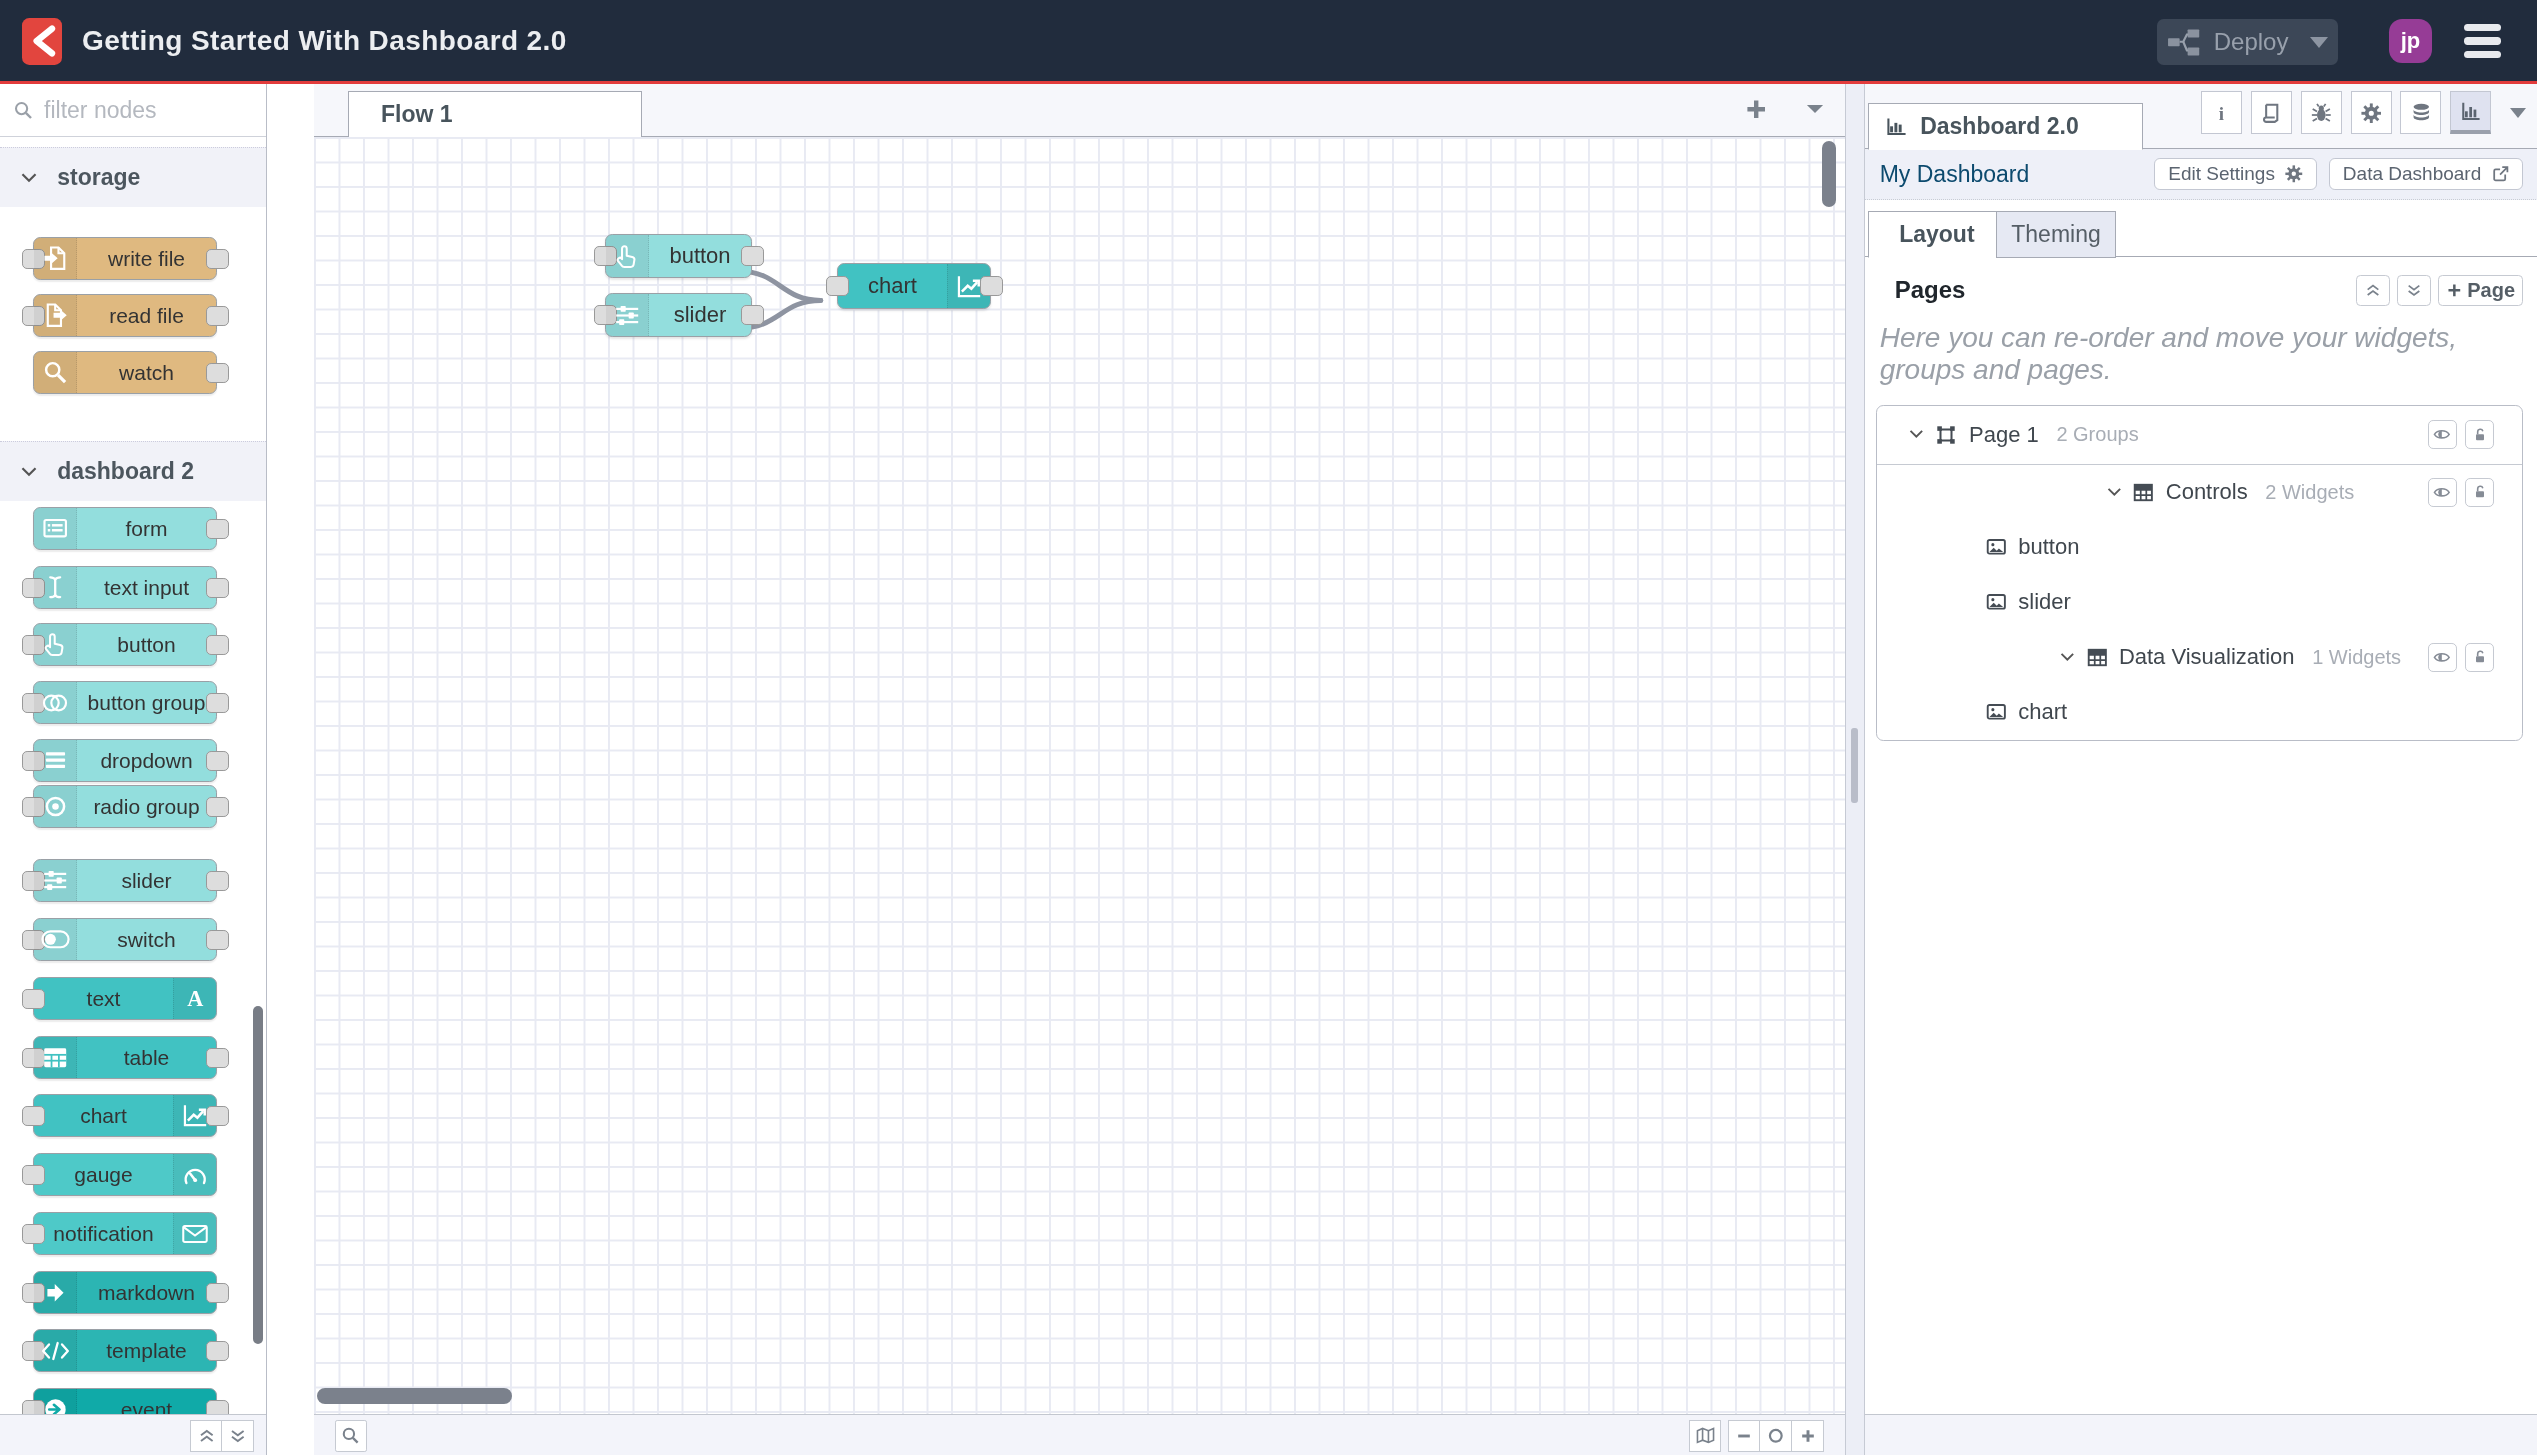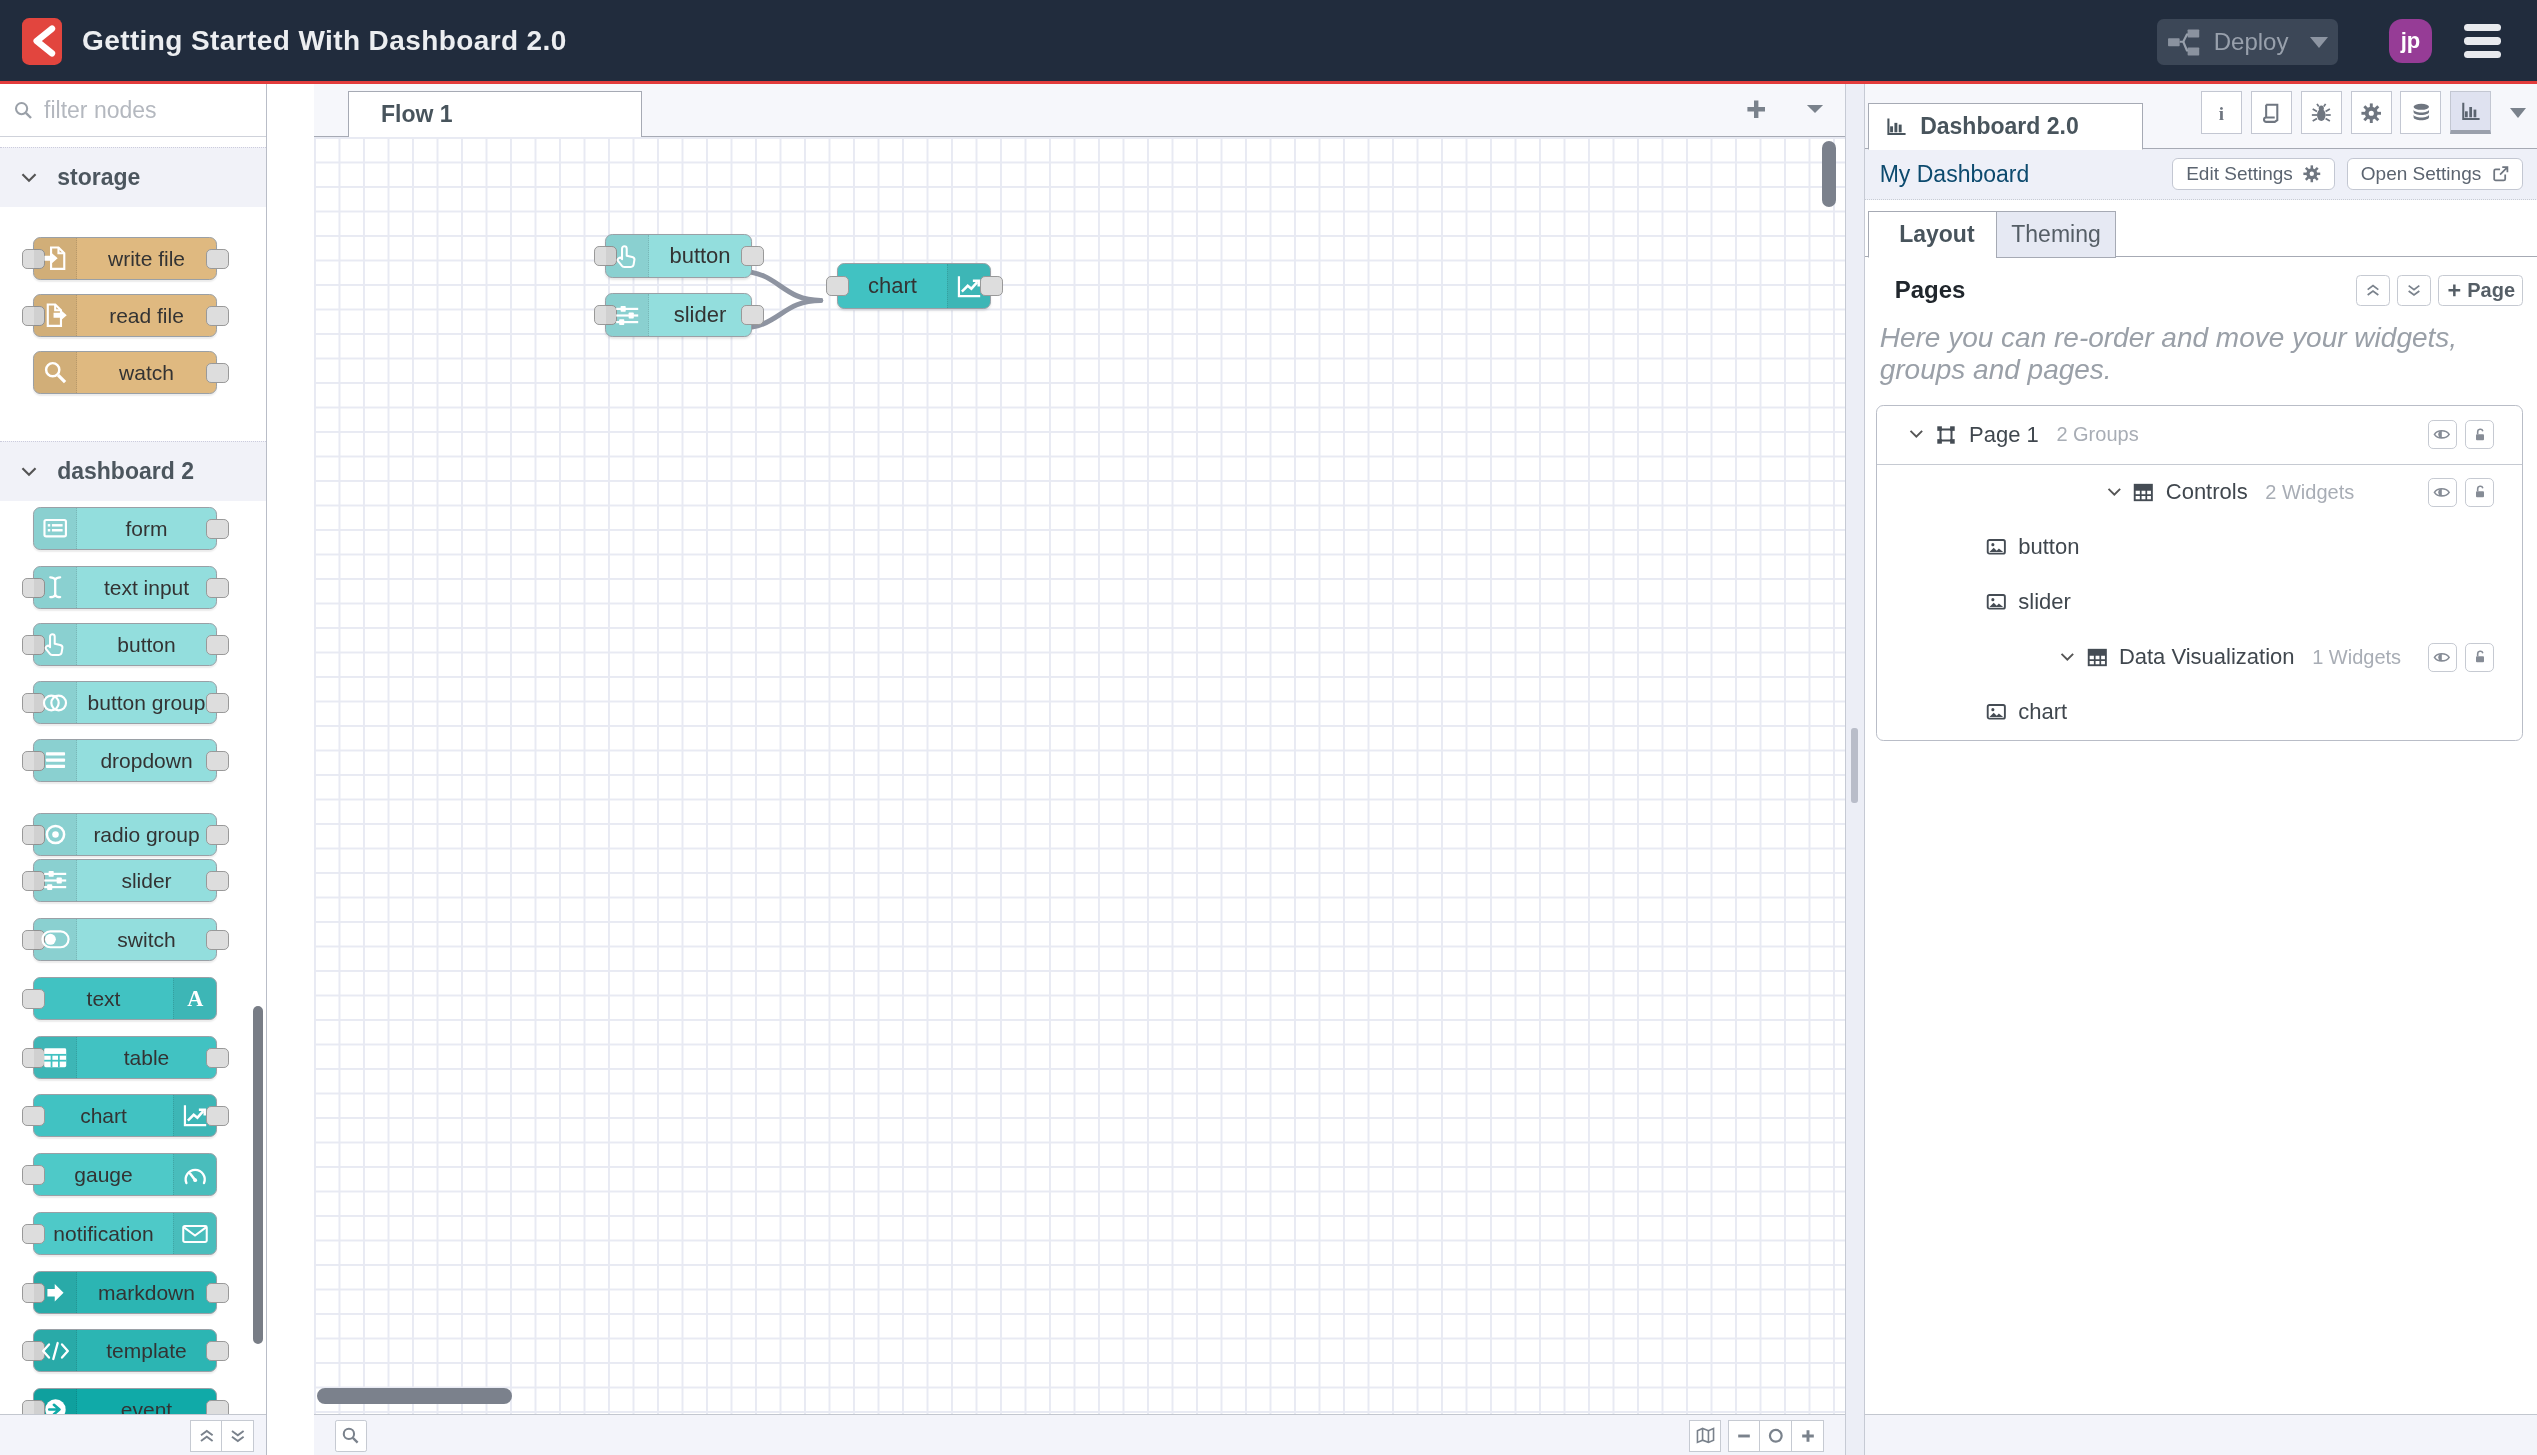--- a/index.html
+++ b/index.html
@@ -257,21 +257,21 @@
                 <rect x="4" y="3" width="26" height="4.5" rx="1"></rect>
                 <rect x="4" y="11.5" width="26" height="4.5" rx="1"></rect>
                 <rect x="4" y="20" width="26" height="4.5" rx="1"></rect>
               </g>
             </svg>
         </div>
         <span class="label lab-l">dropdown</span>
         <span class="port out"></span>
       </div>
 
-      <div class="pal-node c-light" style="top:676px">
+      <div class="pal-node c-light" style="top:648px">
         <span class="port in"></span>
         <div class="icon-region l">
           <svg width="25" height="25" viewBox="0 0 32 32">
               <circle cx="16" cy="16" r="11" stroke="#fff" stroke-width="3.2" fill="none"></circle>
               <circle cx="16" cy="16" r="4.2" fill="#fff"></circle>
             </svg>
         </div>
         <span class="label lab-l">radio group</span>
         <span class="port out"></span>
       </div>
@@ -636,21 +636,21 @@
                   <rect x="18.5" y="10.3" width="5" height="3.4"></rect>
                   <rect x="10.3" y="0.5" width="3.4" height="5" transform="rotate(45 12 12)"></rect>
                   <rect x="10.3" y="18.5" width="3.4" height="5" transform="rotate(45 12 12)"></rect>
                   <rect x="0.5" y="10.3" width="5" height="3.4" transform="rotate(45 12 12)"></rect>
                   <rect x="18.5" y="10.3" width="5" height="3.4" transform="rotate(45 12 12)"></rect>
                 </g>
               </g>
             </svg>
         </div>
         <div class="pill-btn">
-          <span>Open Settings</span>
+          <span>Data Dashboard</span>
           <svg width="17.6" height="17.6" viewBox="0 0 24 24">
               <path d="M18 13v6a2 2 0 0 1-2 2H5a2 2 0 0 1-2-2V8a2 2 0 0 1 2-2h6" fill="none" stroke="#6f7680" stroke-width="2.4"></path>
               <path d="M14 3h7v7 M21 3 l-10 10" fill="none" stroke="#6f7680" stroke-width="2.4"></path>
             </svg>
         </div>
       </div>
     </div>
 
     <div class="lt-tabbar">
       <div class="tab lt-tab tab-layout">

